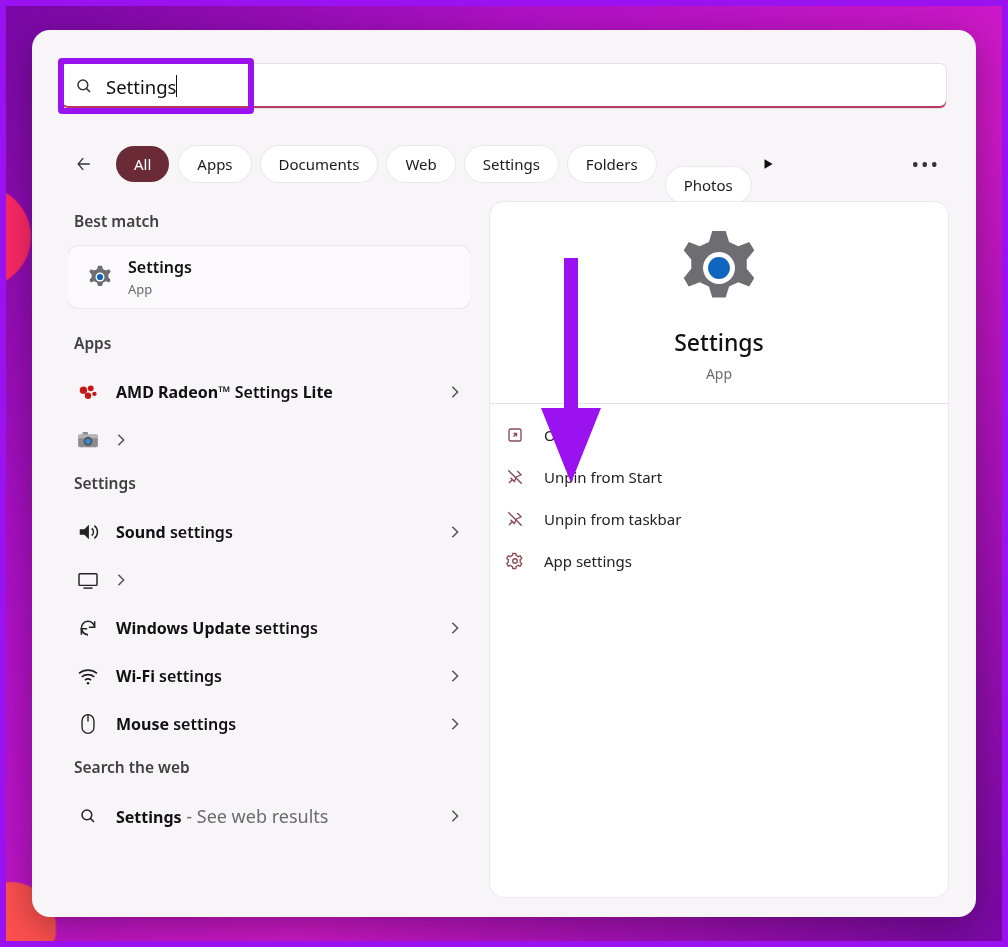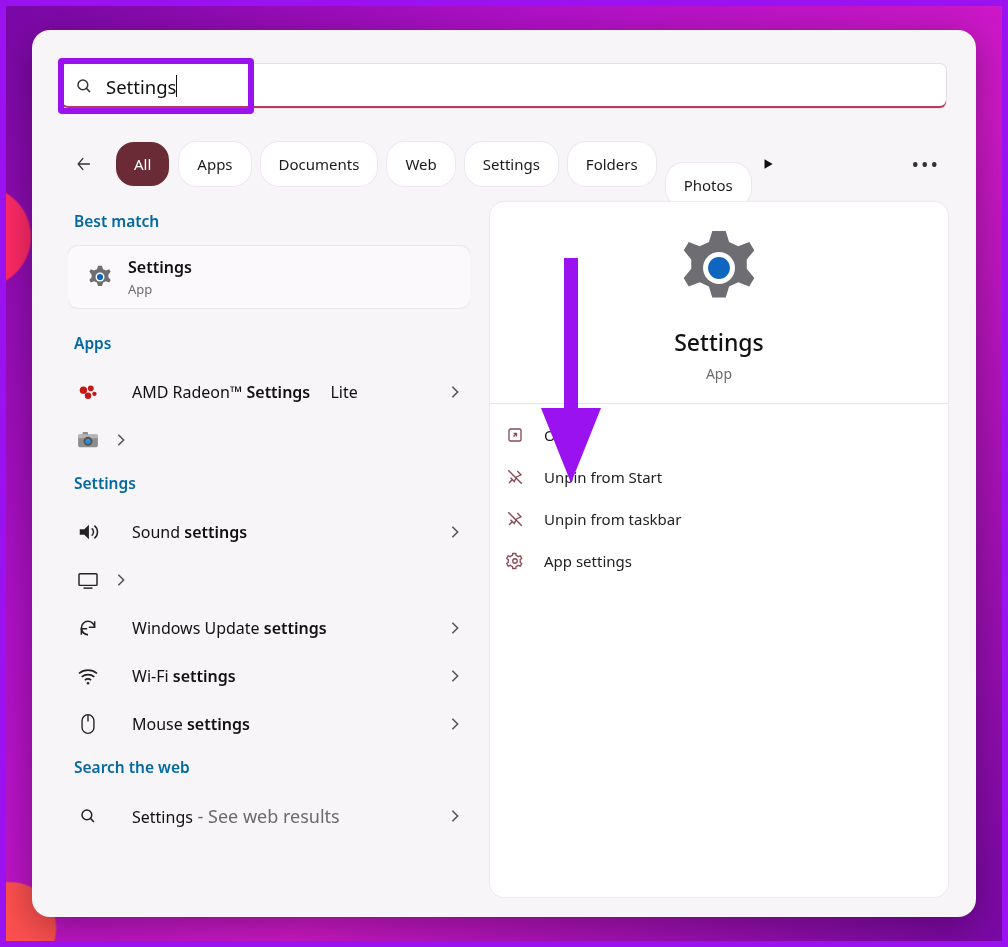--- a/index.html
+++ b/index.html
@@ -68,38 +68,38 @@
   .search-caret{width:1px;height:22px;background:#111;display:inline-block;vertical-align:middle;}
 
   
   .filters{
     position:absolute;left:36px;right:36px;top:112px;height:44px;
     display:flex;align-items:center;gap:10px;
   }
   .back-btn{width:32px;height:32px;display:flex;align-items:center;justify-content:center;color:#444;margin-right:6px;cursor:pointer;}
   .pill{
     background:var(--pill-bg);color:var(--pill-text);
-    height:44px;border-radius:18px;padding:0 18px;
+    height:36px;border-radius:18px;padding:0 18px;
     display:flex;align-items:center;font-size:15px;
     box-shadow:0 0 0 1px #ece6ee;
     cursor:pointer;
     white-space:nowrap;
   }
   .pill.active{background:var(--pill-active);color:var(--pill-active-text);box-shadow:none;}
   .pill.cut{overflow:hidden;max-width:58px;margin-top:42px;}
   .filters-right{margin-left:auto;display:flex;align-items:center;gap:24px;}
   .play-icon,.more-icon{color:#333;cursor:pointer;}
   .more-icon{font-size:20px;letter-spacing:2px;}
 
   
   .left-col{
     position:absolute;left:36px;top:172px;width:402px;bottom:20px;
     overflow:hidden;
   }
-  .section-title{font-size:15.5px;font-weight:600;color:#0369a1;padding:8px 6px 14px;}
+  .section-title{font-size:15.5px;font-weight:600;color:#404040;padding:8px 6px 14px;}
   .best-match{
     background:var(--subtle-bg);
     border-radius:10px;
     box-shadow:0 0 0 1px #ece6ee;
     position:relative;
     padding:10px 14px 10px 18px;
     display:flex;align-items:center;gap:14px;
     margin-bottom:16px;
     cursor:pointer;
   }
@@ -109,21 +109,21 @@
   .bm-text .bm-sub{font-size:13px;color:var(--muted);margin-top:2px;}
 
   .result-row{
     display:flex;align-items:center;gap:16px;
     padding:12px 10px 12px 8px;
     cursor:pointer;
     border-radius:8px;
   }
   .result-row .ri-icon{width:24px;height:24px;flex:none;display:flex;align-items:center;justify-content:center;color:#333;}
   .result-row .ri-label{flex:1;font-size:16px;color:#111;}
-  .result-row .ri-label .thin{font-weight:400;margin-left:16px;}
+  .result-row .ri-label .thin{font-weight:700;}
   .result-row .ri-label .bold{font-weight:650;}
   .result-row .ri-sub{color:var(--muted);font-size:18px;}
   .result-row .chev{color:var(--chevron);}
 
   
   .right-col{
     position:absolute;right:28px;top:172px;width:458px;bottom:20px;
     background:#fff;
     border-radius:14px;
     box-shadow:0 0 0 1px #eee6f1;

